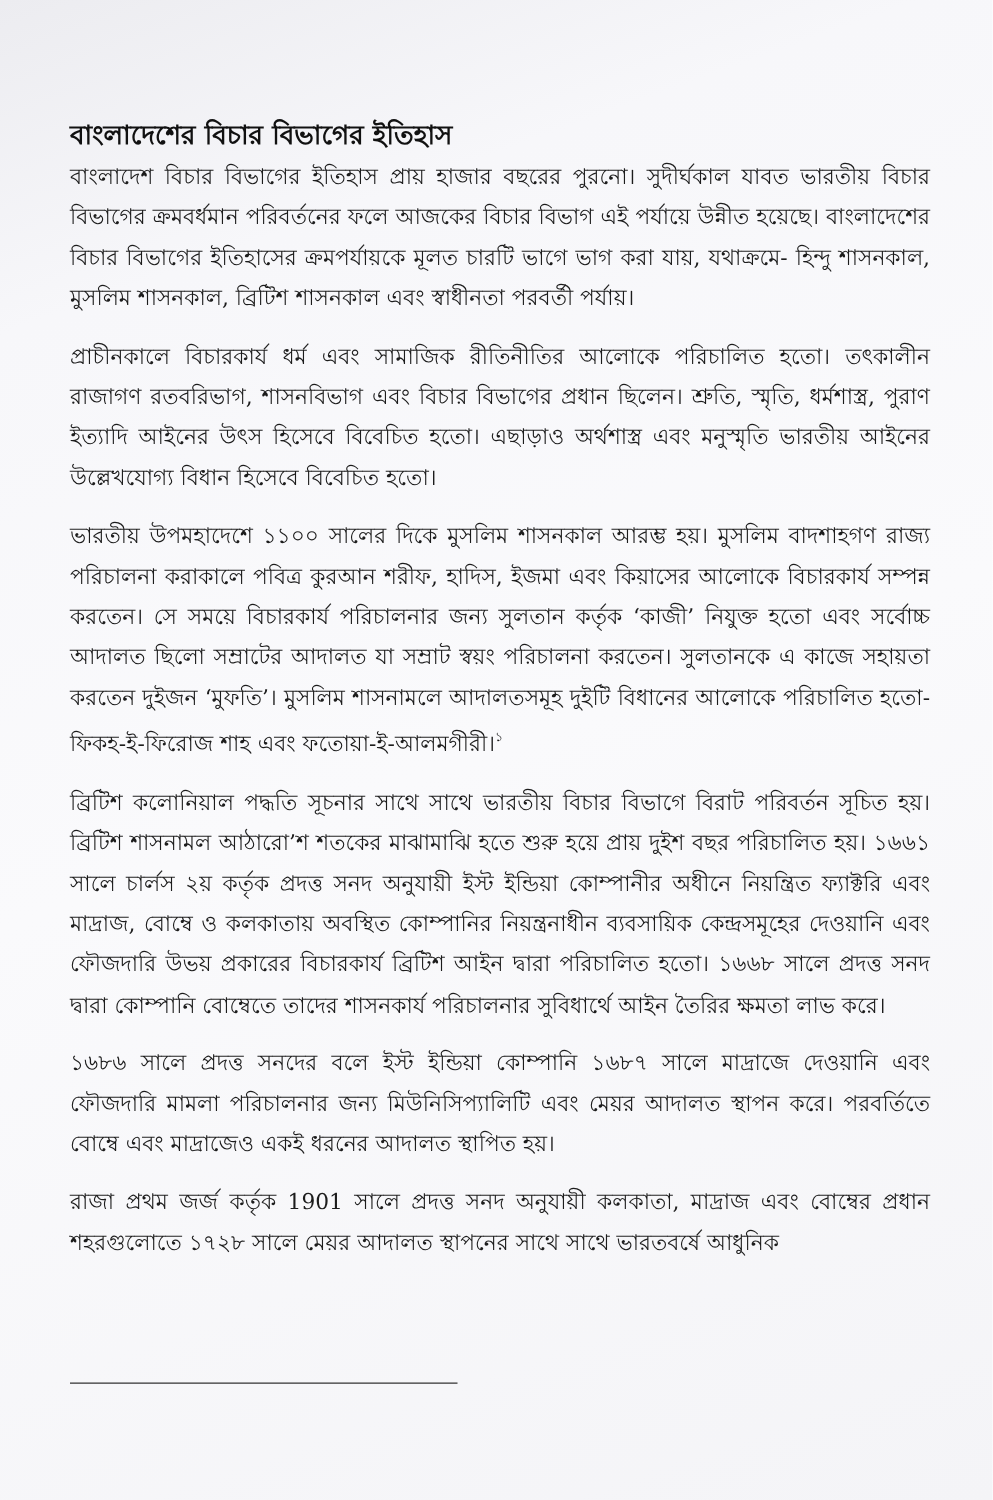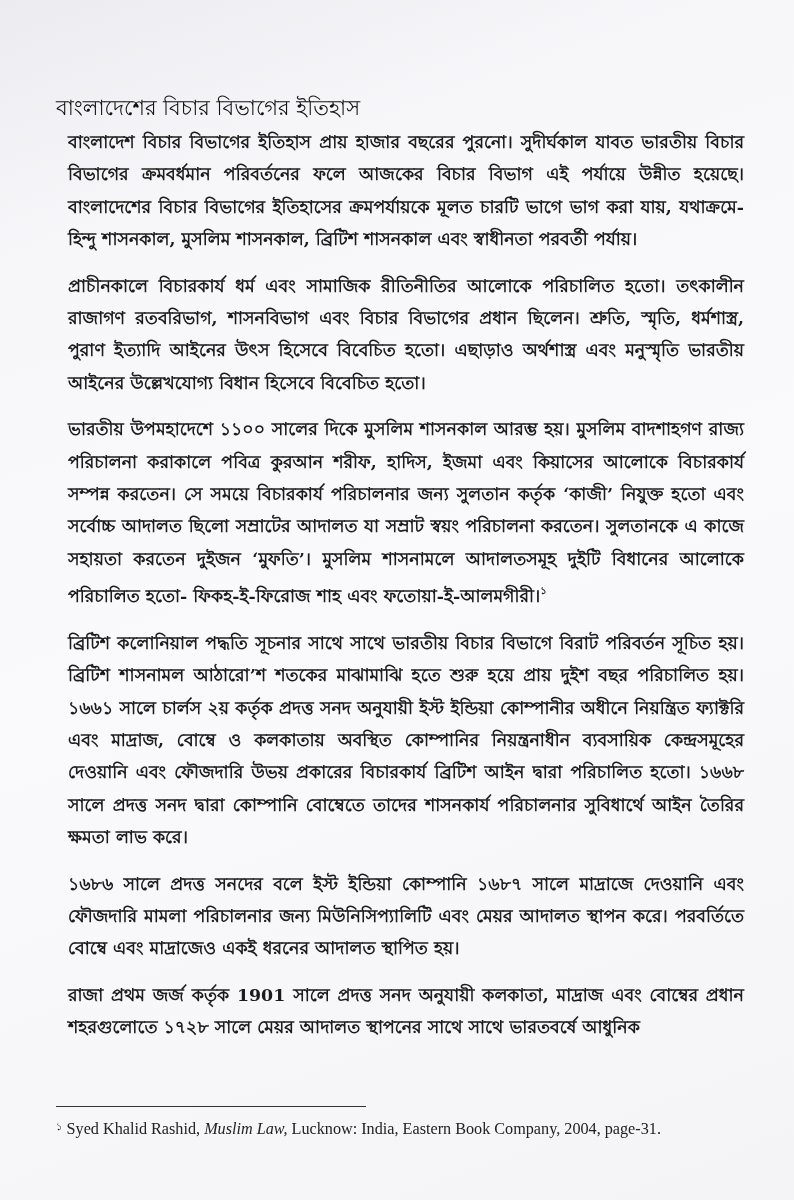--- a/index.html
+++ b/index.html
@@ -43,33 +43,32 @@
       color: #222;
     }
     .content {
       position: absolute;
       left: 56px;
       top: 92px;
       width: 688px;
     }
     .section-heading {
       font-family: "DejaVu Sans", "Liberation Sans", sans-serif;
-      font-weight: normal;
+      font-weight: bold;
       font-size: 21px;
       margin: 0 0 2px 0;
       line-height: 32px;
       color: #111;
     }
     .paragraph {
       font-size: 17.4px;
       line-height: 32.4px;
       text-align: justify;
-      margin: 0 0 14px 12px;
+      margin: 0 0 14px 0;
       color: #1c1c1c;
-      font-weight: bold;
     }
     .footnote-rule {
       position: absolute;
       left: 56px;
       top: 1106px;
       width: 310px;
       height: 0;
       border-top: 1.5px solid #333;
     }
     .footnote {
@@ -167,21 +166,15 @@
 
     <p class="paragraph">বাংলাদেশ বিচার বিভাগের ইতিহাস প্রায় হাজার বছরের পুরনো। সুদীর্ঘকাল যাবত ভারতীয় বিচার বিভাগের ক্রমবর্ধমান পরিবর্তনের ফলে আজকের বিচার বিভাগ এই পর্যায়ে উন্নীত হয়েছে। বাংলাদেশের বিচার বিভাগের ইতিহাসের ক্রমপর্যায়কে মূলত চারটি ভাগে ভাগ করা যায়, যথাক্রমে- হিন্দু শাসনকাল, মুসলিম শাসনকাল, ব্রিটিশ শাসনকাল এবং স্বাধীনতা পরবর্তী পর্যায়।</p>
     <p class="paragraph">প্রাচীনকালে বিচারকার্য ধর্ম এবং সামাজিক রীতিনীতির আলোকে পরিচালিত হতো। তৎকালীন রাজাগণ রতবরিভাগ, শাসনবিভাগ এবং বিচার বিভাগের প্রধান ছিলেন। শ্রুতি, স্মৃতি, ধর্মশাস্ত্র, পুরাণ ইত্যাদি আইনের উৎস হিসেবে বিবেচিত হতো। এছাড়াও অর্থশাস্ত্র এবং মনুস্মৃতি ভারতীয় আইনের উল্লেখযোগ্য বিধান হিসেবে বিবেচিত হতো।</p>
     <p class="paragraph"><span>ভারতীয় উপমহাদেশে ১১০০ সালের দিকে মুসলিম শাসনকাল আরম্ভ হয়। মুসলিম বাদশাহগণ রাজ্য পরিচালনা করাকালে পবিত্র কুরআন শরীফ, হাদিস, ইজমা এবং কিয়াসের আলোকে বিচারকার্য সম্পন্ন করতেন। সে সময়ে বিচারকার্য পরিচালনার জন্য সুলতান কর্তৃক ‘কাজী’ নিযুক্ত হতো এবং সর্বোচ্চ আদালত ছিলো সম্রাটের আদালত যা সম্রাট স্বয়ং পরিচালনা করতেন। সুলতানকে এ কাজে সহায়তা করতেন দুইজন ‘মুফতি’। মুসলিম শাসনামলে আদালতসমূহ দুইটি বিধানের আলোকে পরিচালিত হতো- ফিকহ-ই-ফিরোজ শাহ এবং ফতোয়া-ই-আলমগীরী।</span><span class="fn-marker">১</span></p>
     <p class="paragraph">ব্রিটিশ কলোনিয়াল পদ্ধতি সূচনার সাথে সাথে ভারতীয় বিচার বিভাগে বিরাট পরিবর্তন সূচিত হয়। ব্রিটিশ শাসনামল আঠারো’শ শতকের মাঝামাঝি হতে শুরু হয়ে প্রায় দুইশ বছর পরিচালিত হয়। ১৬৬১ সালে চার্লস ২য় কর্তৃক প্রদত্ত সনদ অনুযায়ী ইস্ট ইন্ডিয়া কোম্পানীর অধীনে নিয়ন্ত্রিত ফ্যাক্টরি এবং মাদ্রাজ, বোম্বে ও কলকাতায় অবস্থিত কোম্পানির নিয়ন্ত্রনাধীন ব্যবসায়িক কেন্দ্রসমূহের দেওয়ানি এবং ফৌজদারি উভয় প্রকারের বিচারকার্য ব্রিটিশ আইন দ্বারা পরিচালিত হতো। ১৬৬৮ সালে প্রদত্ত সনদ দ্বারা কোম্পানি বোম্বেতে তাদের শাসনকার্য পরিচালনার সুবিধার্থে আইন তৈরির ক্ষমতা লাভ করে।</p>
     <p class="paragraph">১৬৮৬ সালে প্রদত্ত সনদের বলে ইস্ট ইন্ডিয়া কোম্পানি ১৬৮৭ সালে মাদ্রাজে দেওয়ানি এবং ফৌজদারি মামলা পরিচালনার জন্য মিউনিসিপ্যালিটি এবং মেয়র আদালত স্থাপন করে। পরবর্তিতে বোম্বে এবং মাদ্রাজেও একই ধরনের আদালত স্থাপিত হয়।</p>
     <p class="paragraph">রাজা প্রথম জর্জ কর্তৃক 1901 সালে প্রদত্ত সনদ অনুযায়ী কলকাতা, মাদ্রাজ এবং বোম্বের প্রধান শহরগুলোতে ১৭২৮ সালে মেয়র আদালত স্থাপনের সাথে সাথে ভারতবর্ষে আধুনিক</p>
   </div>
 
   <div class="footnote-rule"></div>
-  <div class="footnote">
-    <sup>১</sup>
-    <span>Syed Khalid Rashid,</span>
-    <em>Muslim Law,</em>
-    <span>Lucknow: India, Eastern Book Company, 2004, page-31.</span>
-  </div>
 
 
 </div>
 
 </body></html>

